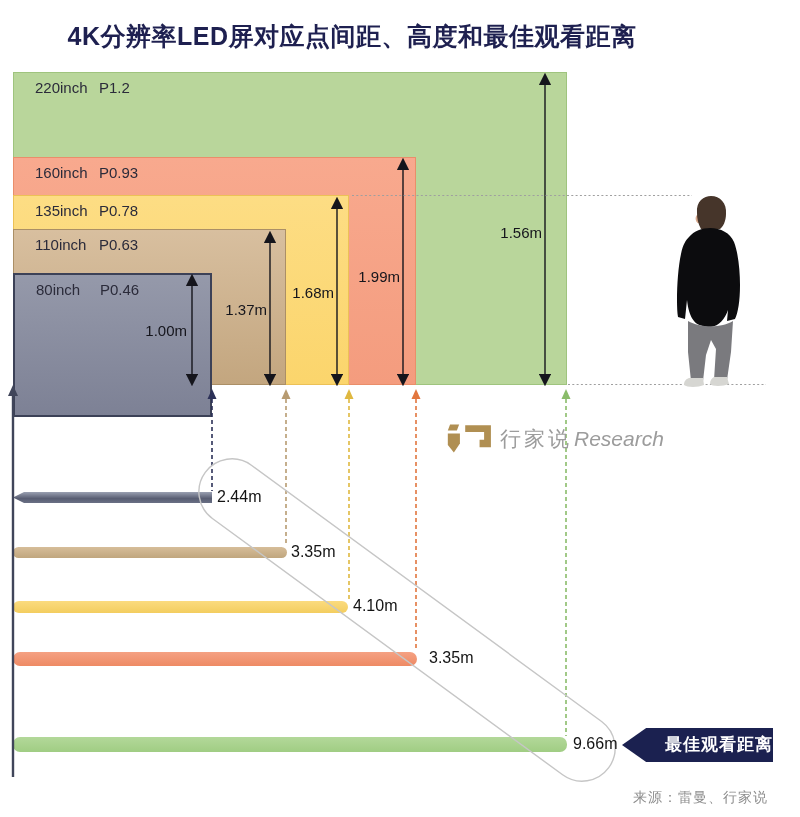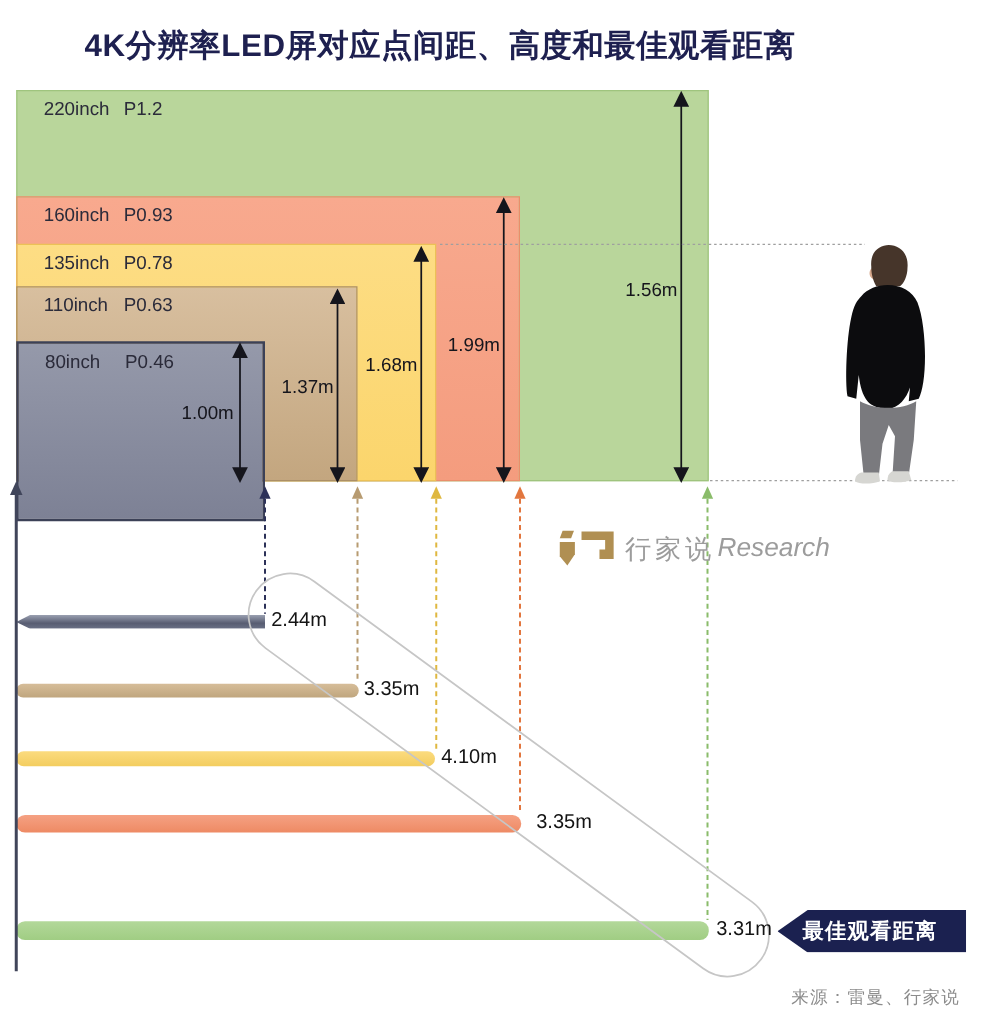--- a/index.html
+++ b/index.html
@@ -44,21 +44,21 @@
   .d-label{position:absolute;font-size:16px;color:#141414;z-index:3;white-space:nowrap;}
   .dl-80 {left:217px;top:488px;text-align:center;}
   .dl-110{left:291px;top:543px;text-align:right;}
   .dl-135{left:353px;top:597px;}
   .dl-160{left:429px;top:649px;}
   .dl-220{left:573px;top:735px;}
   
   .callout{
     position:absolute;left:622px;top:728px;width:151px;height:34px;z-index:3;
     background:#1b2150;color:#ffffff;font-size:17px;font-weight:bold;
-    line-height:34px;text-align:left;padding-left:20px;box-sizing:border-box;
+    line-height:34px;text-align:right;padding-left:20px;box-sizing:border-box;
     clip-path:polygon(0 50%, 16% 0, 100% 0, 100% 100%, 16% 100%);
     letter-spacing:1px;
   }
   
   .brand{position:absolute;left:447px;top:395px;display:flex;align-items:center;z-index:3;margin-top:28px;}
   .brand .cn{font-size:21px;color:#9c9c9c;margin-left:6px;letter-spacing:3px;}
   .brand .en{font-size:21px;color:#9c9c9c;font-style:italic;margin-left:2px;}
   
   .source-note{position:absolute;right:32px;top:789px;font-size:14px;color:#8c8c8c;letter-spacing:1px;z-index:3;}
   
@@ -111,21 +111,21 @@
   <div class="dist-bar bar-80"></div>
   <div class="dist-bar bar-110"></div>
   <div class="dist-bar bar-135"></div>
   <div class="dist-bar bar-160"></div>
   <div class="dist-bar bar-220"></div>
 
   <div class="d-label dl-80">2.44m</div>
   <div class="d-label dl-110">3.35m</div>
   <div class="d-label dl-135">4.10m</div>
   <div class="d-label dl-160">3.35m</div>
-  <div class="d-label dl-220">3.31m</div>
+  <div class="d-label dl-220">9.66m</div>
 
   <div class="callout">最佳观看距离</div>
 
   <div class="brand">
     <svg width="47" height="31" viewBox="0 0 62 41">
       <g fill="#b08f52">
         <polygon points="4,2 16,2 13,10 1,10"></polygon>
         <polygon points="1,14 17,14 17,27 9,39 1,29"></polygon>
         <path d="M24,3 L58,3 L58,32 L43,32 L43,22 L49,22 L49,12 L24,12 Z"></path>
       </g>

